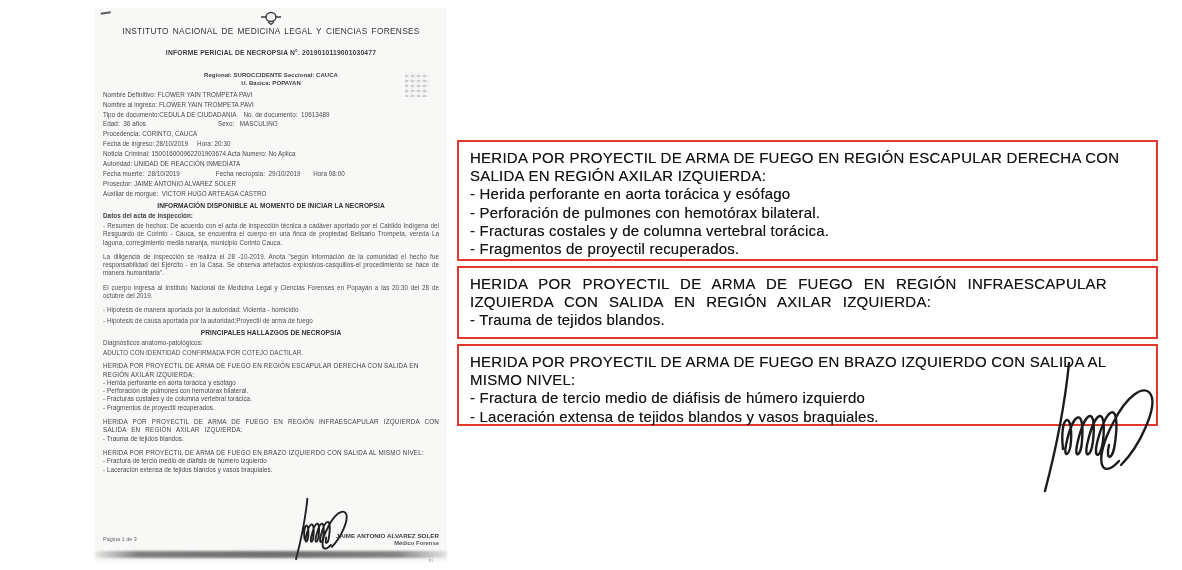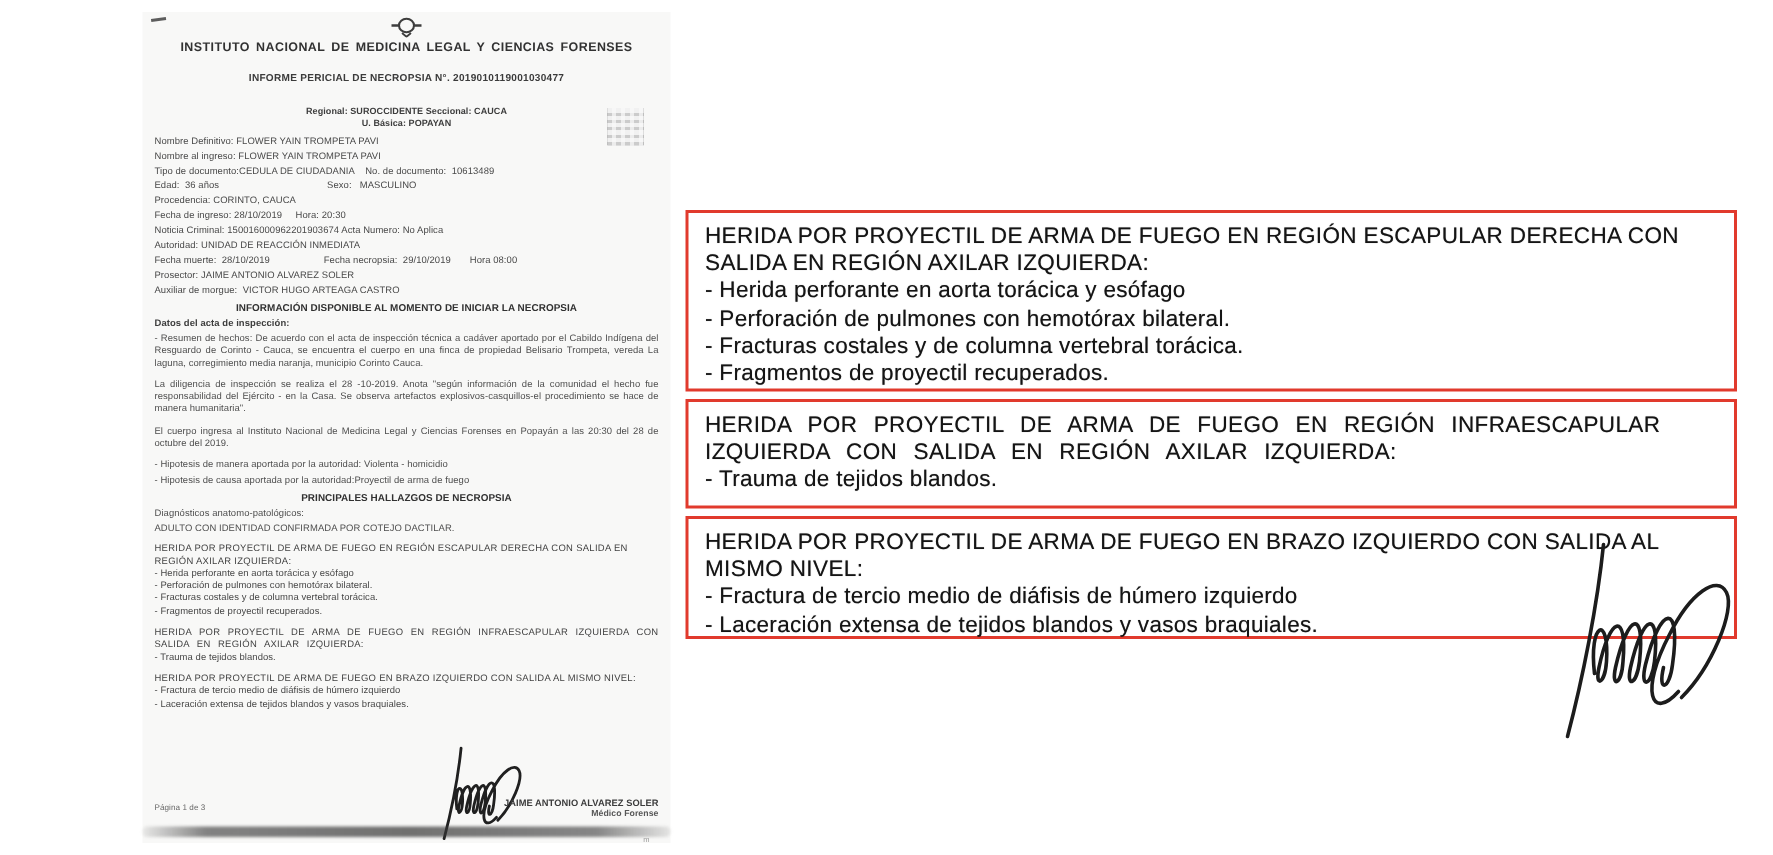--- a/index.html
+++ b/index.html
@@ -17,21 +17,21 @@
     font-size:6.3px;line-height:1.32;letter-spacing:.05px;
     filter:blur(.22px) contrast(.96);
   }
   .page .corner-mark{
     position:absolute;left:6px;top:4px;width:10px;height:4px;
     border-top:2px solid #333;transform:rotate(-8deg);opacity:.8;
   }
   .page .logo{width:100%;text-align:center;margin-top:3px;height:15px;}
   .page h1{
     margin:1px 8px 13px;text-align:center;color:#2f2f2f;
-    font-size:8.3px;line-height:1.1;letter-spacing:.3px;word-spacing:1.5px;font-weight:bold;
+    font-size:8.3px;line-height:1.1;letter-spacing:.3px;word-spacing:1.5px;font-weight:normal;
   }
   .page h2{
     margin:1px 0 0;text-align:center;color:#383838;
     font-size:6.7px;font-weight:bold;letter-spacing:.2px;
   }
   .qr{
     position:absolute;right:18px;top:64px;width:24px;height:25px;opacity:.75;
     background:
       repeating-linear-gradient(0deg,#777 0 2px,#e8e8e8 2px 5px),
       repeating-linear-gradient(90deg,#888 0 3px,#ddd 3px 6px);

